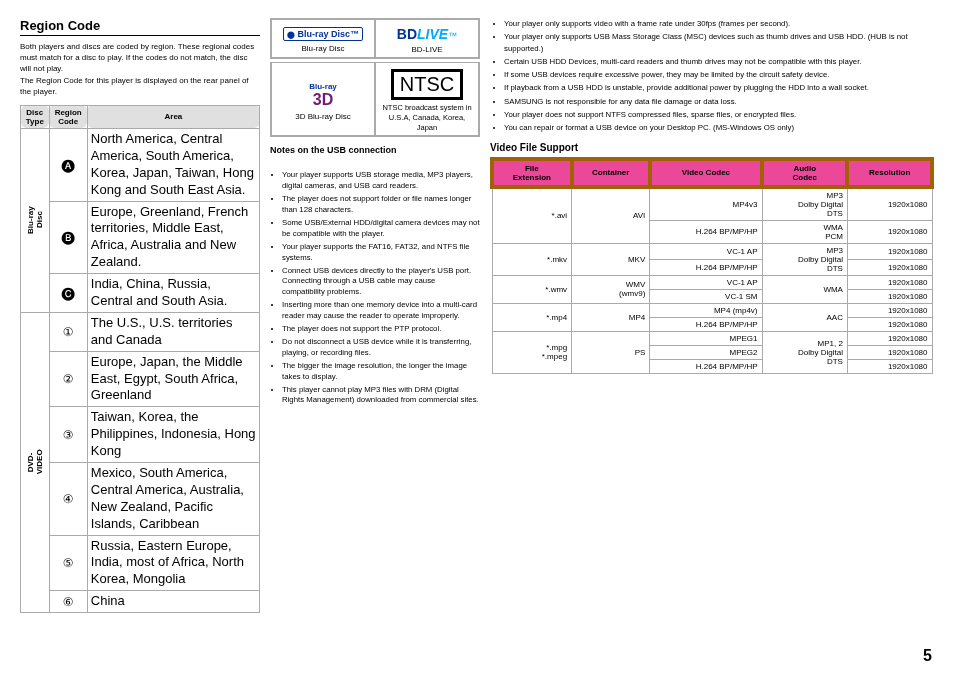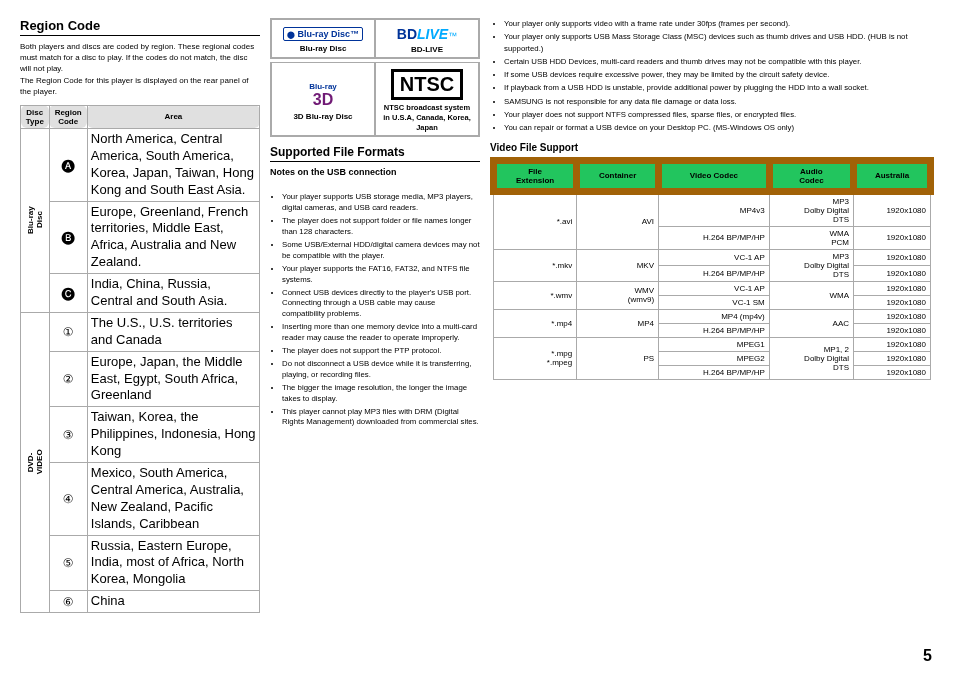--- a/index.html
+++ b/index.html
@@ -96,21 +96,20 @@
       text-align: center;
       display: flex;
       flex-direction: column;
       align-items: center;
       justify-content: center;
     }
     .logo-label {
       font-size: 8px;
       margin-top: 3px;
       color: #000;
-      font-weight: bold;
     }
     .supported-title {
       font-size: 12px;
       font-weight: bold;
       border-bottom: 1px solid #000;
       padding-bottom: 2px;
       margin-bottom: 5px;
     }
     .sub-title {
       font-size: 9px;
@@ -145,22 +144,22 @@
       font-weight: bold;
       margin-bottom: 4px;
     }
     
     .video-table {
       border-collapse: collapse;
       width: 100%;
       font-size: 8px;
     }
     .video-table th {
-      background: #22c55e;
-      border: 7px solid #a16207;
+      background: #ec4899;
+      border: 4px solid #a16207;
       padding: 3px 4px;
       text-align: center;
       font-size: 8px;
     }
     .video-table td {
       border: 1px solid #aaa;
       padding: 2px 4px;
       text-align: right;
       vertical-align: middle;
       font-size: 8px;
@@ -261,27 +260,26 @@
     <div style="display:grid;grid-template-columns:1fr 1fr;border:1px solid #aaa;border-top:none;margin-bottom:8px;">
       <div class="logo-cell" style="border-right:1px solid #aaa;">
         <div style="text-align:center;">
           <span style="color:#003399;font-weight:bold;font-size:8px;">Blu-ray</span><br>
           <span style="color:#701a75;font-weight:bold;font-size:16px;">3D</span>
         </div>
         <div class="logo-label">3D Blu-ray Disc</div>
       </div>
       <div class="logo-cell">
         <div>
-          <span style="font-size:20px;font-weight:bold;border:3px solid #000;padding:1px 6px;display:inline-block;">NTSC</span>
+          <span style="font-size:20px;font-weight:normal;border:3px solid #000;padding:1px 6px;display:inline-block;">NTSC</span>
         </div>
         <div class="logo-label" style="font-size:7.5px;line-height:1.3;">NTSC broadcast system in U.S.A, Canada, Korea, Japan</div>
       </div>
     </div>
 
-    <div class="supported-title">Supported File Formats</div>
     <div class="sub-title">Notes on the USB connection</div>
     <ul class="bullet-list">
       <li>Your player supports USB storage media, MP3 players, digital cameras, and USB card readers.</li>
       <li>The player does not support folder or file names longer than 128 characters.</li>
       <li>Some USB/External HDD/digital camera devices may not be compatible with the player.</li>
       <li>Your player supports the FAT16, FAT32, and NTFS file systems.</li>
       <li>Connect USB devices directly to the player's USB port. Connecting through a USB cable may cause compatibility problems.</li>
       <li>Inserting more than one memory device into a multi-card reader may cause the reader to operate improperly.</li>
       <li>The player does not support the PTP protocol.</li>
       <li>Do not disconnect a USB device while it is transferring, playing, or recording files.</li>
@@ -304,21 +302,21 @@
 
     <div class="video-support-title">Video File Support</div>
 
     <table class="video-table">
       <thead>
         <tr>
           <th>File<br>Extension</th>
           <th>Container</th>
           <th>Video Codec</th>
           <th>Audio<br>Codec</th>
-          <th>Australia</th>
+          <th>Resolution</th>
         </tr>
       </thead>
       <tbody>
 
         <tr>
           <td rowspan="2">*.avi</td>
           <td rowspan="2">AVI</td>
           <td>MP4v3</td>
           <td rowspan="1" style="white-space:pre-line;">MP3
 Dolby Digital

